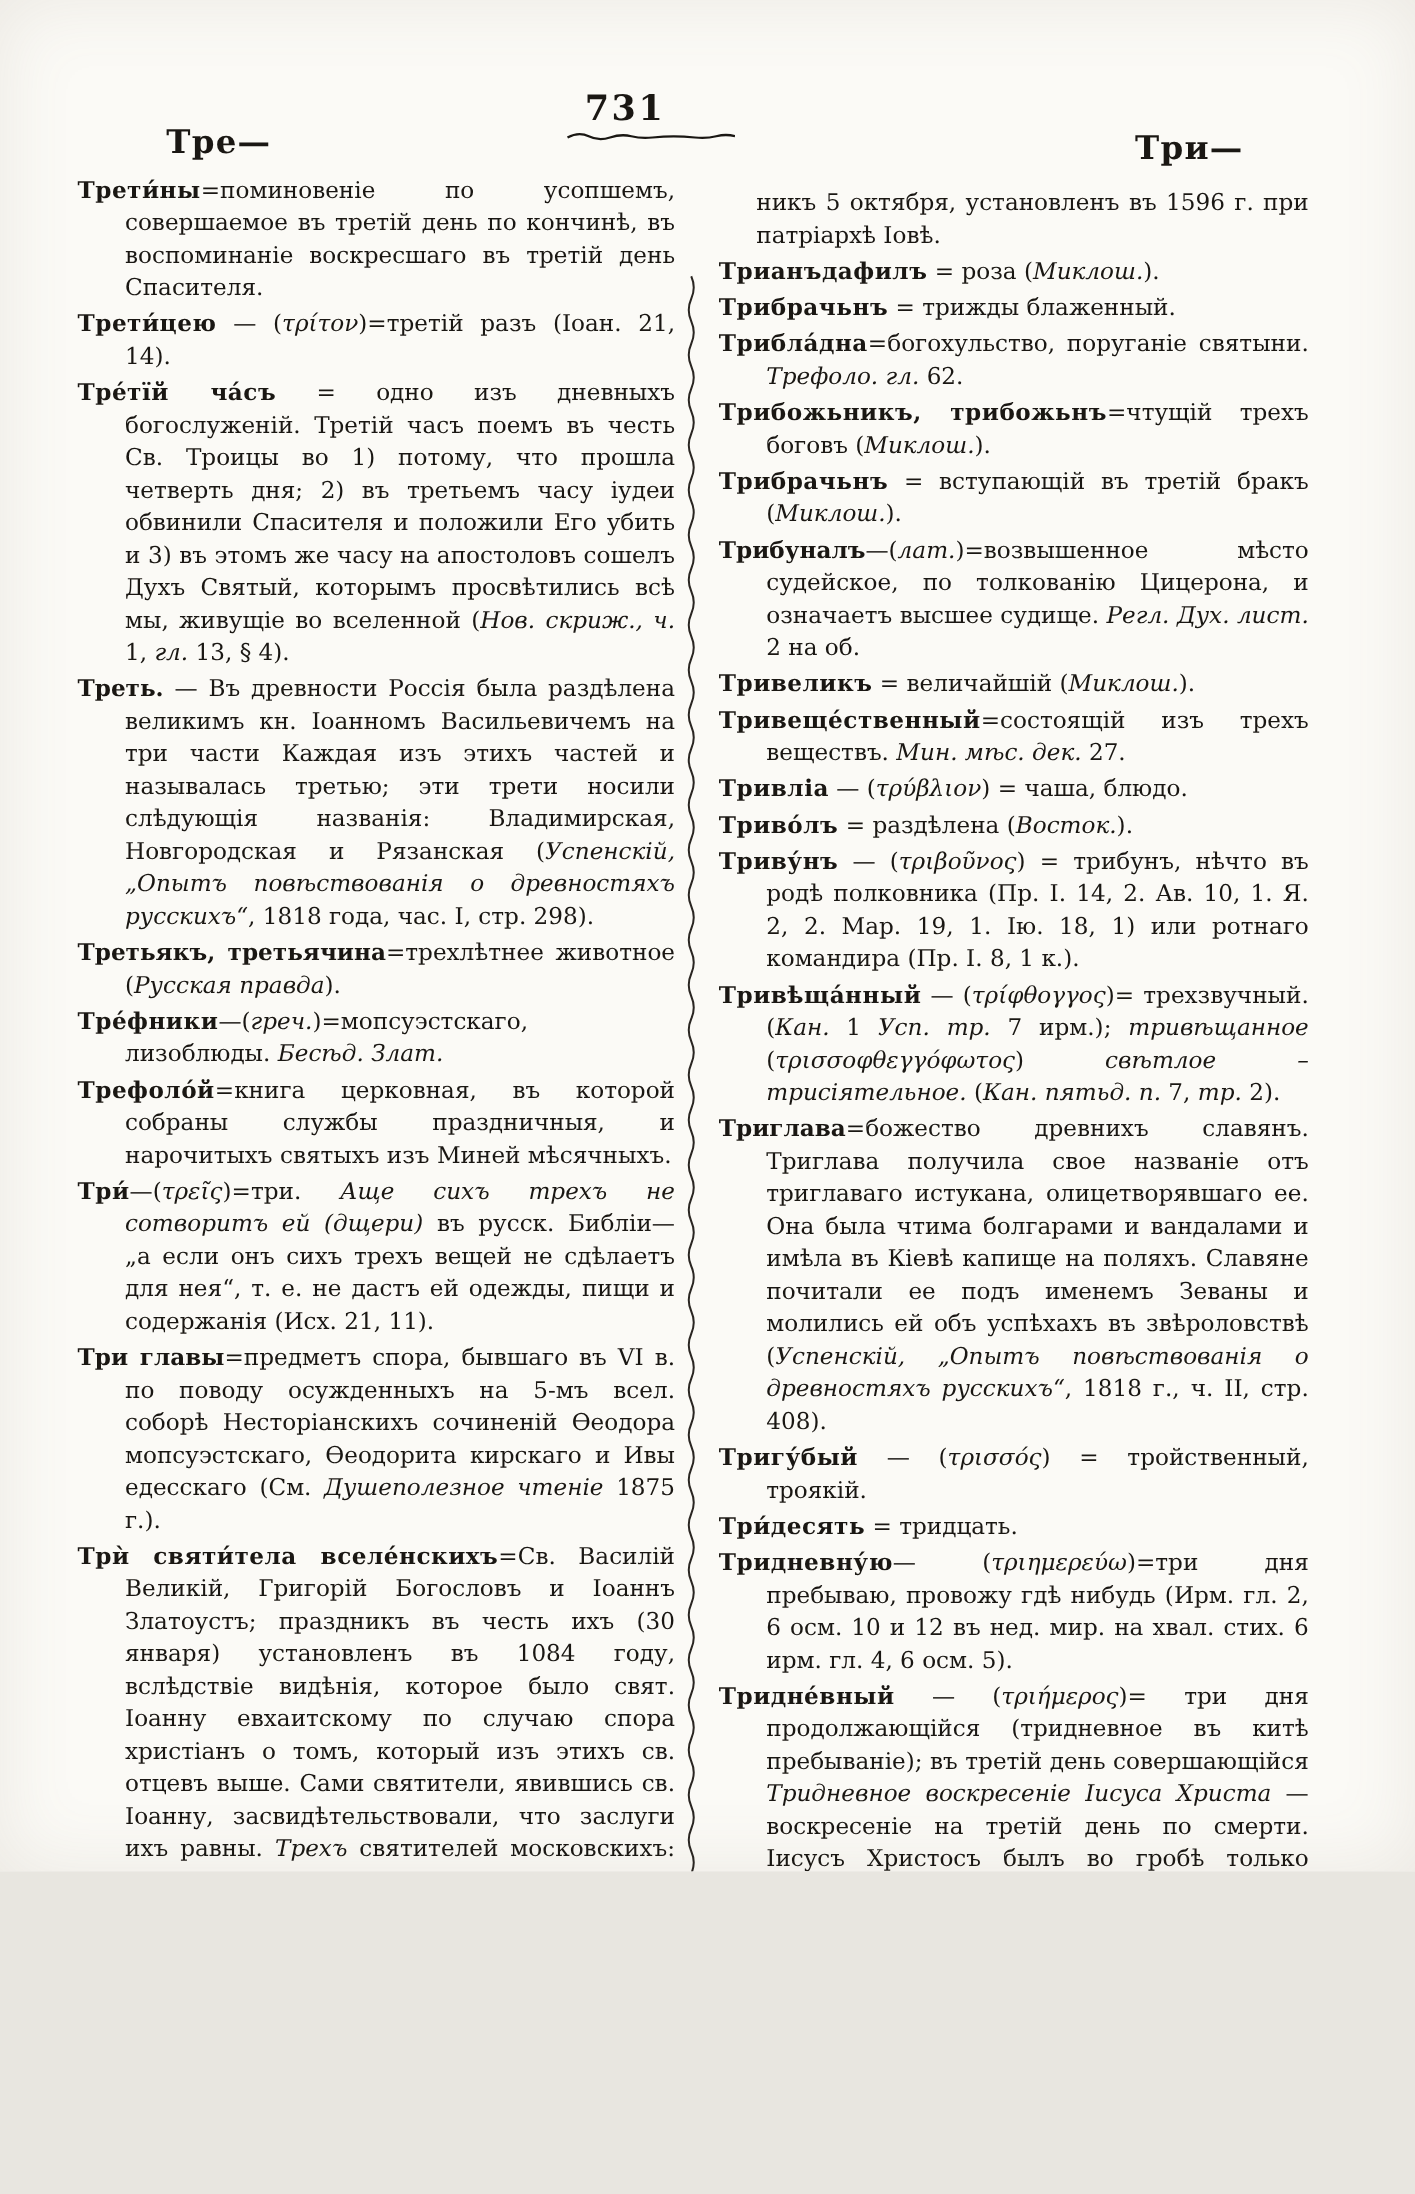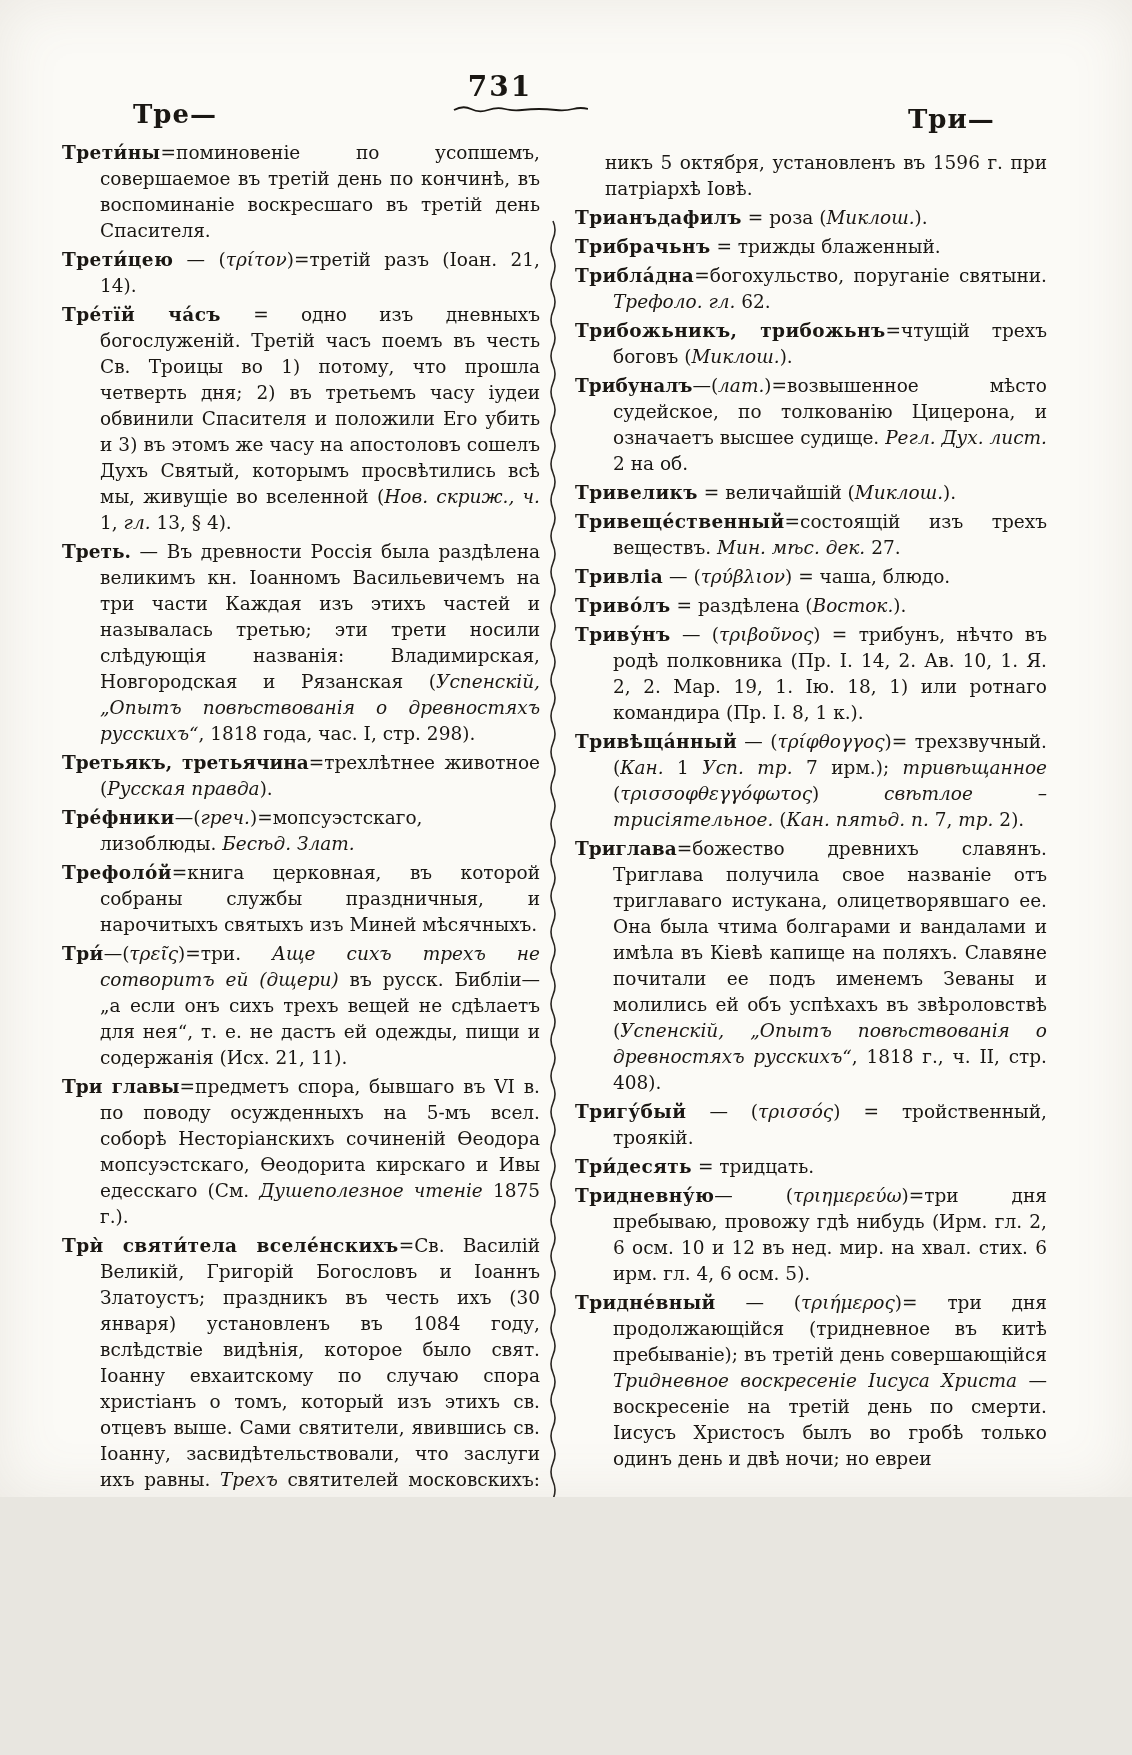--- a/index.html
+++ b/index.html
@@ -73,20 +73,21 @@
       <p class="entry"><span class="seg-cs">Три́</span><span class="seg-n">—(</span><span class="seg-g">τρεῖς</span><span class="seg-n">)=три. </span><span class="seg-i">Аще сихъ трехъ не сотворитъ ей (дщери)</span><span class="seg-n"> въ русск. Библіи— „а если онъ сихъ трехъ вещей не сдѣлаетъ для нея“, т. е. не дастъ ей одежды, пищи и содержанія (Исх. 21, 11).</span></p>
       <p class="entry"><span class="seg-b">Три главы</span><span class="seg-n">=предметъ спора, бывшаго въ VI в. по поводу осужденныхъ на 5-мъ всел. соборѣ Несторіанскихъ сочиненій Ѳеодора мопсуэстскаго, Ѳеодорита кирскаго и Ивы едесскаго (См. </span><span class="seg-i">Душеполезное чтеніе</span><span class="seg-n"> 1875 г.).</span></p>
       <p class="entry"><span class="seg-cs">Трѝ святи́тела вселе́нскихъ</span><span class="seg-n">=Св. Василій Великій, Григорій Богословъ и Іоаннъ Златоустъ; праздникъ въ честь ихъ (30 января) установленъ въ 1084 году, вслѣдствіе видѣнія, которое было свят. Іоанну евхаитскому по случаю спора христіанъ о томъ, который изъ этихъ св. отцевъ выше. Сами святители, явившись св. Іоанну, засвидѣтельствовали, что заслуги ихъ равны. </span><span class="seg-i">Трехъ</span><span class="seg-n"> святителей московскихъ: Петра, Алексія и Іоны празд-</span></p>
     </div>
   <div class="col right" id="right-entries">
       <p class="entry cont"><span class="seg-n">никъ 5 октября, установленъ въ 1596 г. при патріархѣ Іовѣ.</span></p>
       <p class="entry"><span class="seg-cs">Трианъдафилъ</span><span class="seg-n"> = роза (</span><span class="seg-i">Миклош.</span><span class="seg-n">).</span></p>
       <p class="entry"><span class="seg-cs">Трибрачьнъ</span><span class="seg-n"> = трижды блаженный.</span></p>
       <p class="entry"><span class="seg-cs">Трибла́дна</span><span class="seg-n">=богохульство, поруганіе святыни. </span><span class="seg-i">Трефоло. гл.</span><span class="seg-n"> 62.</span></p>
       <p class="entry"><span class="seg-cs">Трибожьникъ, трибожьнъ</span><span class="seg-n">=чтущій трехъ боговъ (</span><span class="seg-i">Миклош.</span><span class="seg-n">).</span></p>
+      <p class="entry"><span class="seg-cs">Трибрачьнъ</span><span class="seg-n"> = вступающій въ третій бракъ (</span><span class="seg-i">Миклош.</span><span class="seg-n">).</span></p>
       <p class="entry"><span class="seg-b">Трибуналъ</span><span class="seg-n">—(</span><span class="seg-i">лат.</span><span class="seg-n">)=возвышенное мѣсто судейское, по толкованію Цицерона, и означаетъ высшее судище. </span><span class="seg-i">Регл. Дух. лист.</span><span class="seg-n"> 2 на об.</span></p>
       <p class="entry"><span class="seg-cs">Тривеликъ</span><span class="seg-n"> = величайшій (</span><span class="seg-i">Миклош.</span><span class="seg-n">).</span></p>
       <p class="entry"><span class="seg-cs">Тривеще́ственный</span><span class="seg-n">=состоящій изъ трехъ веществъ. </span><span class="seg-i">Мин. мѣс. дек.</span><span class="seg-n"> 27.</span></p>
       <p class="entry"><span class="seg-cs">Тривліа</span><span class="seg-n"> — (</span><span class="seg-g">τρύβλιον</span><span class="seg-n">) = чаша, блюдо.</span></p>
       <p class="entry"><span class="seg-cs">Триво́лъ</span><span class="seg-n"> = раздѣлена (</span><span class="seg-i">Восток.</span><span class="seg-n">).</span></p>
       <p class="entry"><span class="seg-cs">Триву́нъ</span><span class="seg-n"> — (</span><span class="seg-g">τριβοῦνος</span><span class="seg-n">) = трибунъ, нѣчто въ родѣ полковника (Пр. І. 14, 2. Ав. 10, 1. Я. 2, 2. Мар. 19, 1. Ію. 18, 1) или ротнаго командира (Пр. І. 8, 1 к.).</span></p>
       <p class="entry"><span class="seg-cs">Тривѣща́нный</span><span class="seg-n"> — (</span><span class="seg-g">τρίφθογγος</span><span class="seg-n">)= трехзвучный. (</span><span class="seg-i">Кан.</span><span class="seg-n"> 1 </span><span class="seg-i">Усп. тр.</span><span class="seg-n"> 7 ирм.); </span><span class="seg-i">тривѣщанное</span><span class="seg-n"> (</span><span class="seg-g">τρισσοφθεγγόφωτος</span><span class="seg-n">) </span><span class="seg-i">свѣтлое – трисіятельное.</span><span class="seg-n"> (</span><span class="seg-i">Кан. пятьд. п.</span><span class="seg-n"> 7, </span><span class="seg-i">тр.</span><span class="seg-n"> 2).</span></p>
       <p class="entry"><span class="seg-b">Триглава</span><span class="seg-n">=божество древнихъ славянъ. Триглава получила свое названіе отъ триглаваго истукана, олицетворявшаго ее. Она была чтима болгарами и вандалами и имѣла въ Кіевѣ капище на поляхъ. Славяне почитали ее подъ именемъ Зеваны и молились ей объ успѣхахъ въ звѣроловствѣ (</span><span class="seg-i">Успенскій, „Опытъ повѣствованія о древностяхъ русскихъ“</span><span class="seg-n">, 1818 г., ч. II, стр. 408).</span></p>
       <p class="entry"><span class="seg-cs">Тригу́бый</span><span class="seg-n"> — (</span><span class="seg-g">τρισσός</span><span class="seg-n">) = тройственный, троякій.</span></p>
       <p class="entry"><span class="seg-cs">Три́десять</span><span class="seg-n"> = тридцать.</span></p>

